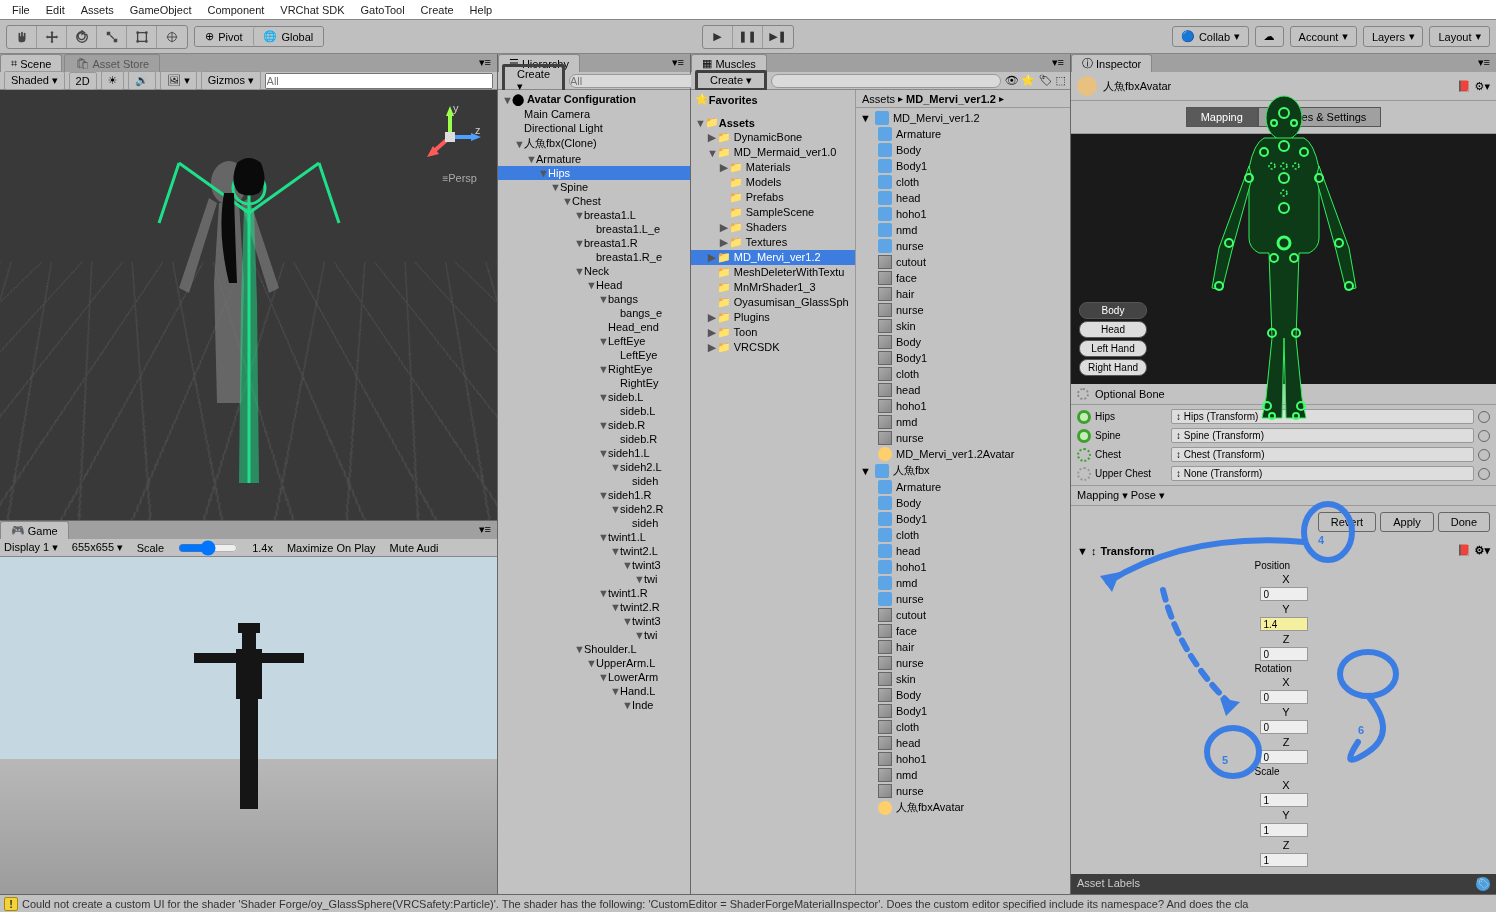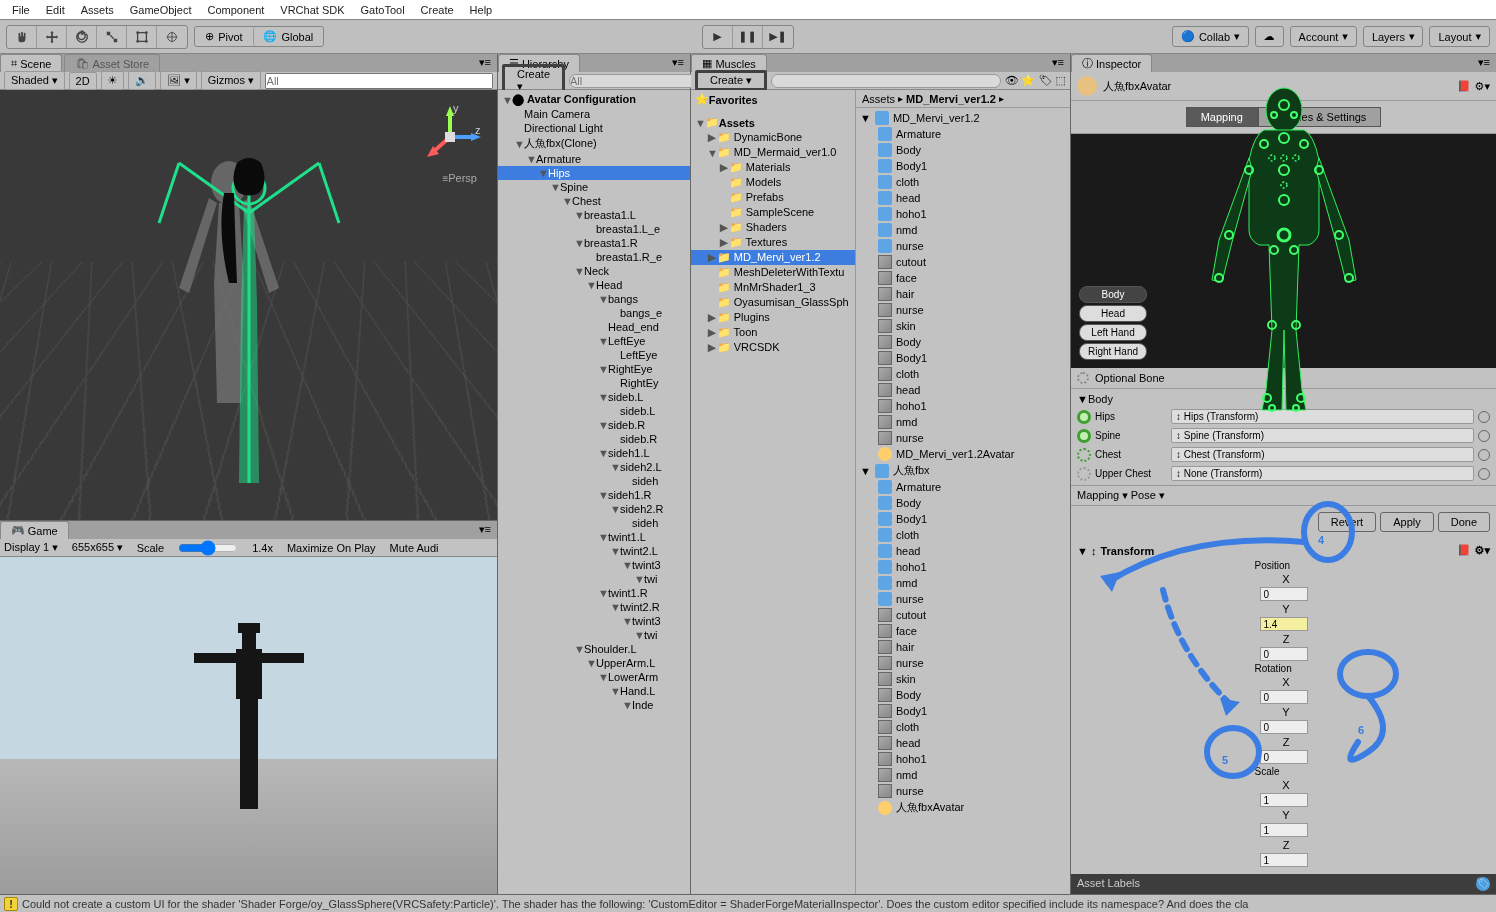--- a/index.html
+++ b/index.html
@@ -486,21 +486,20 @@
       <div class="part-btn">Head</div>
       <div class="part-btn">Left Hand</div>
       <div class="part-btn">Right Hand</div>
      </div>
     </div>
     <div class="opt-bone">
      <span style="width:12px;height:12px;border:2px dotted #888;border-radius:50%;"></span>
      <span>Optional Bone</span>
     </div>
     <div class="bone-section">
-     <div style="padding:2px 0;">▼<span>Body</span></div>
      <div id="bone-rows">
               <div class="bone-row">
                 <span class="bone-dot solid"></span>
                 <span style="width:72px;font-size:10px;">Hips</span>
                 <span class="bone-field">↕ Hips (Transform)</span>
                 <span class="circ"></span>
               </div>
               <div class="bone-row">
                 <span class="bone-dot solid"></span>
                 <span style="width:72px;font-size:10px;">Spine</span>

